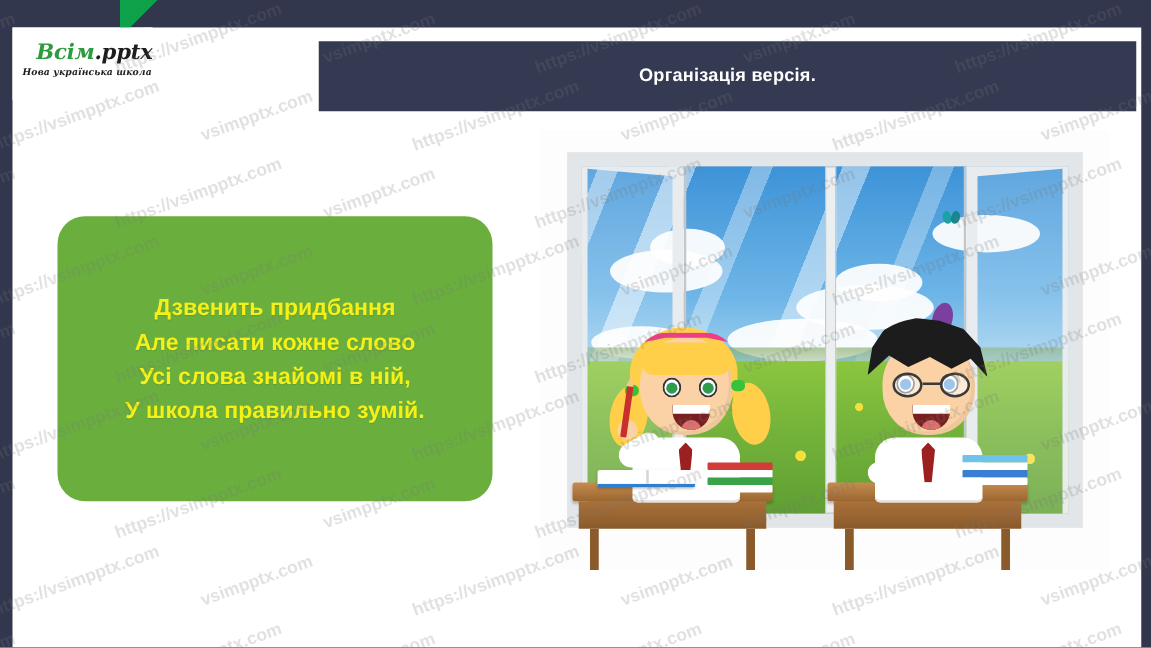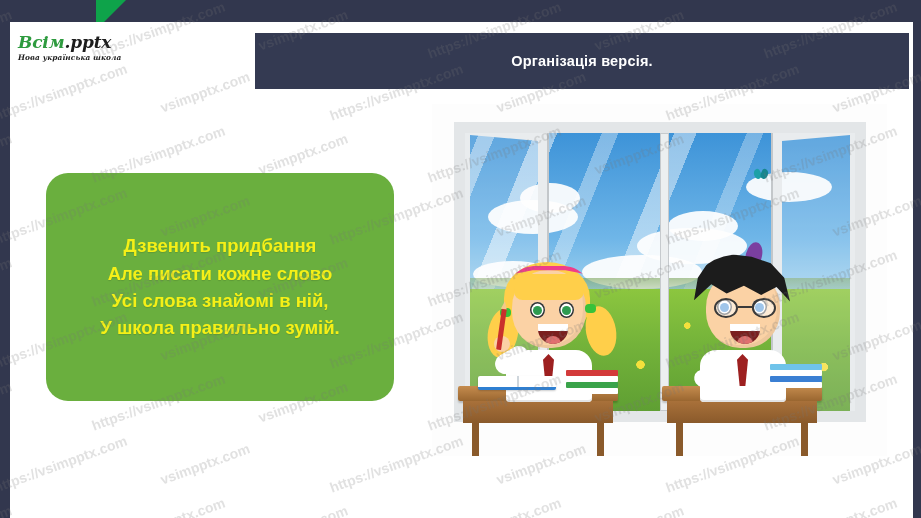--- a/index.html
+++ b/index.html
@@ -40,21 +40,21 @@
   .logo-wrap{
     position:absolute; left:8px; top:10px; z-index:2;
     width:104px; text-align:left;
   }
   .logo-main{
     font-family:"DejaVu Serif", serif;
     font-size:17px; font-weight:bold; font-style:italic;
     color:#1d1d1d; letter-spacing:-0.2px;
     white-space:nowrap;
   }
-  .logo-main .vsim{ color:#2e9b3f; }
+  .logo-main .vsim{ color:#2e9b3f;margin-left:11px; }
   .logo-sub{
     font-family:"DejaVu Serif", serif;
     font-size:7.4px; font-weight:bold; font-style:italic;
     color:#1d1d1d; margin-top:1px; letter-spacing:0.1px;
     white-space:nowrap;
   }
   .logo-corner{
     position:absolute; left:96px; top:0;
     width:0; height:0; z-index:5;
     border-top:30px solid #0ea34a;

